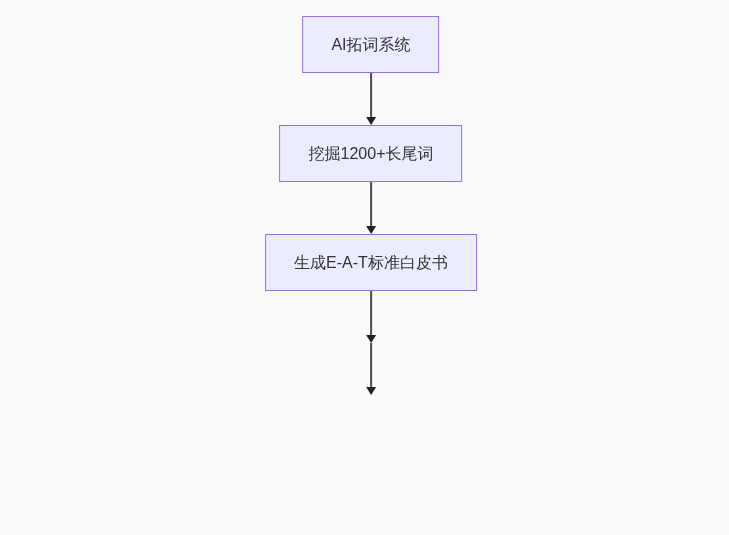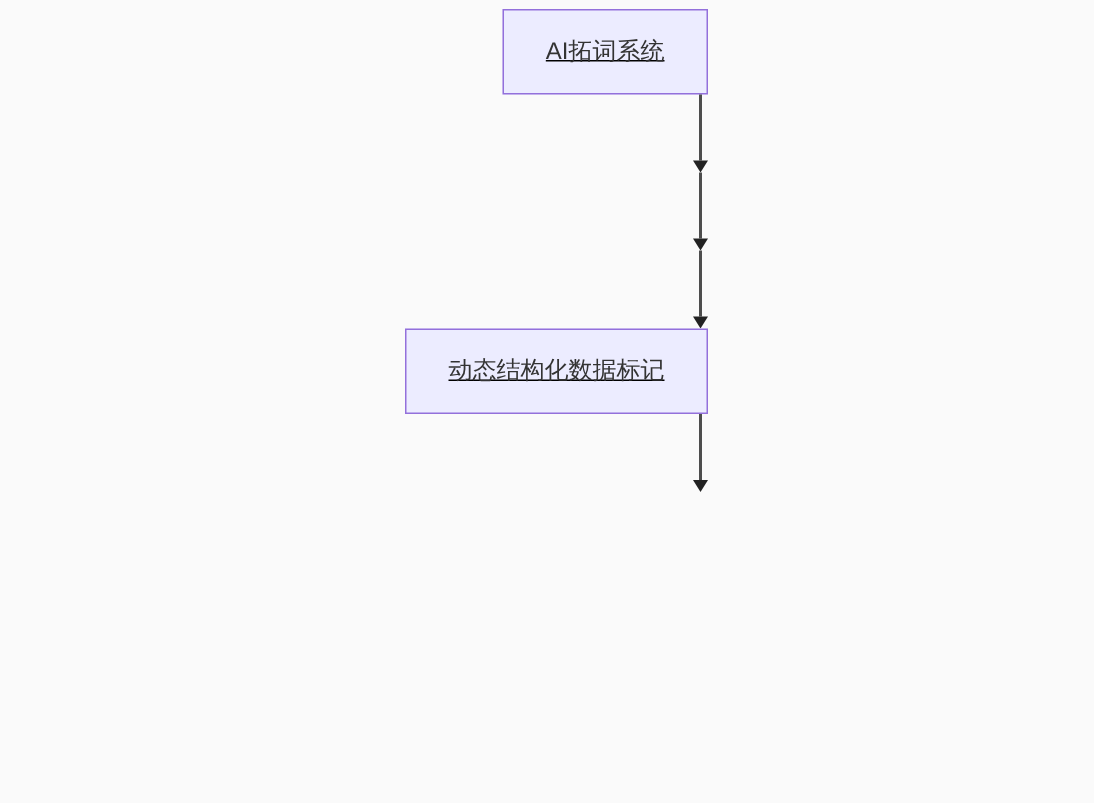--- a/index.html
+++ b/index.html
@@ -18,26 +18,25 @@
     width: 729px;
     height: 535px;
     background: var(--background);
     font-family: "Liberation Sans", "DejaVu Sans", sans-serif;
     overflow: hidden;
     position: relative;
   }
   .flowchart {
     position: absolute;
     left: 371px;
-    top: 6px;
+    top: 16px;
     transform: translateX(-50%);
     display: flex;
     flex-direction: column;
-    align-items: flex-end;
-    text-decoration: underline;
+    align-items: center;
   }
   .node {
     box-sizing: border-box;
     height: 57px;
     padding: 0 28px;
     display: flex;
     align-items: center;
     justify-content: center;
     background: var(--node-fill);
     border: 1.5px solid var(--node-border);
@@ -72,35 +71,38 @@
 
   <div class="node">
     <span>AI拓词系统</span>
   </div>
 
   <div class="arrow">
     <div class="shaft"></div>
     <div class="head"></div>
   </div>
 
+  <div class="node">
+    <span>挖掘1200+长尾词</span>
+  </div>
+
+  <div class="arrow">
+    <div class="shaft"></div>
+    <div class="head"></div>
+  </div>
+
+  <div class="node">
+    <span>生成E-A-T标准白皮书</span>
+  </div>
 
   <div class="arrow">
     <div class="shaft"></div>
     <div class="head"></div>
   </div>
 
 
   <div class="arrow">
     <div class="shaft"></div>
     <div class="head"></div>
   </div>
 
-  <div class="node">
-    <span>动态结构化数据标记</span>
-  </div>
-
-  <div class="arrow">
-    <div class="shaft"></div>
-    <div class="head"></div>
-  </div>
-
 
 </div>
 
 </body></html>

